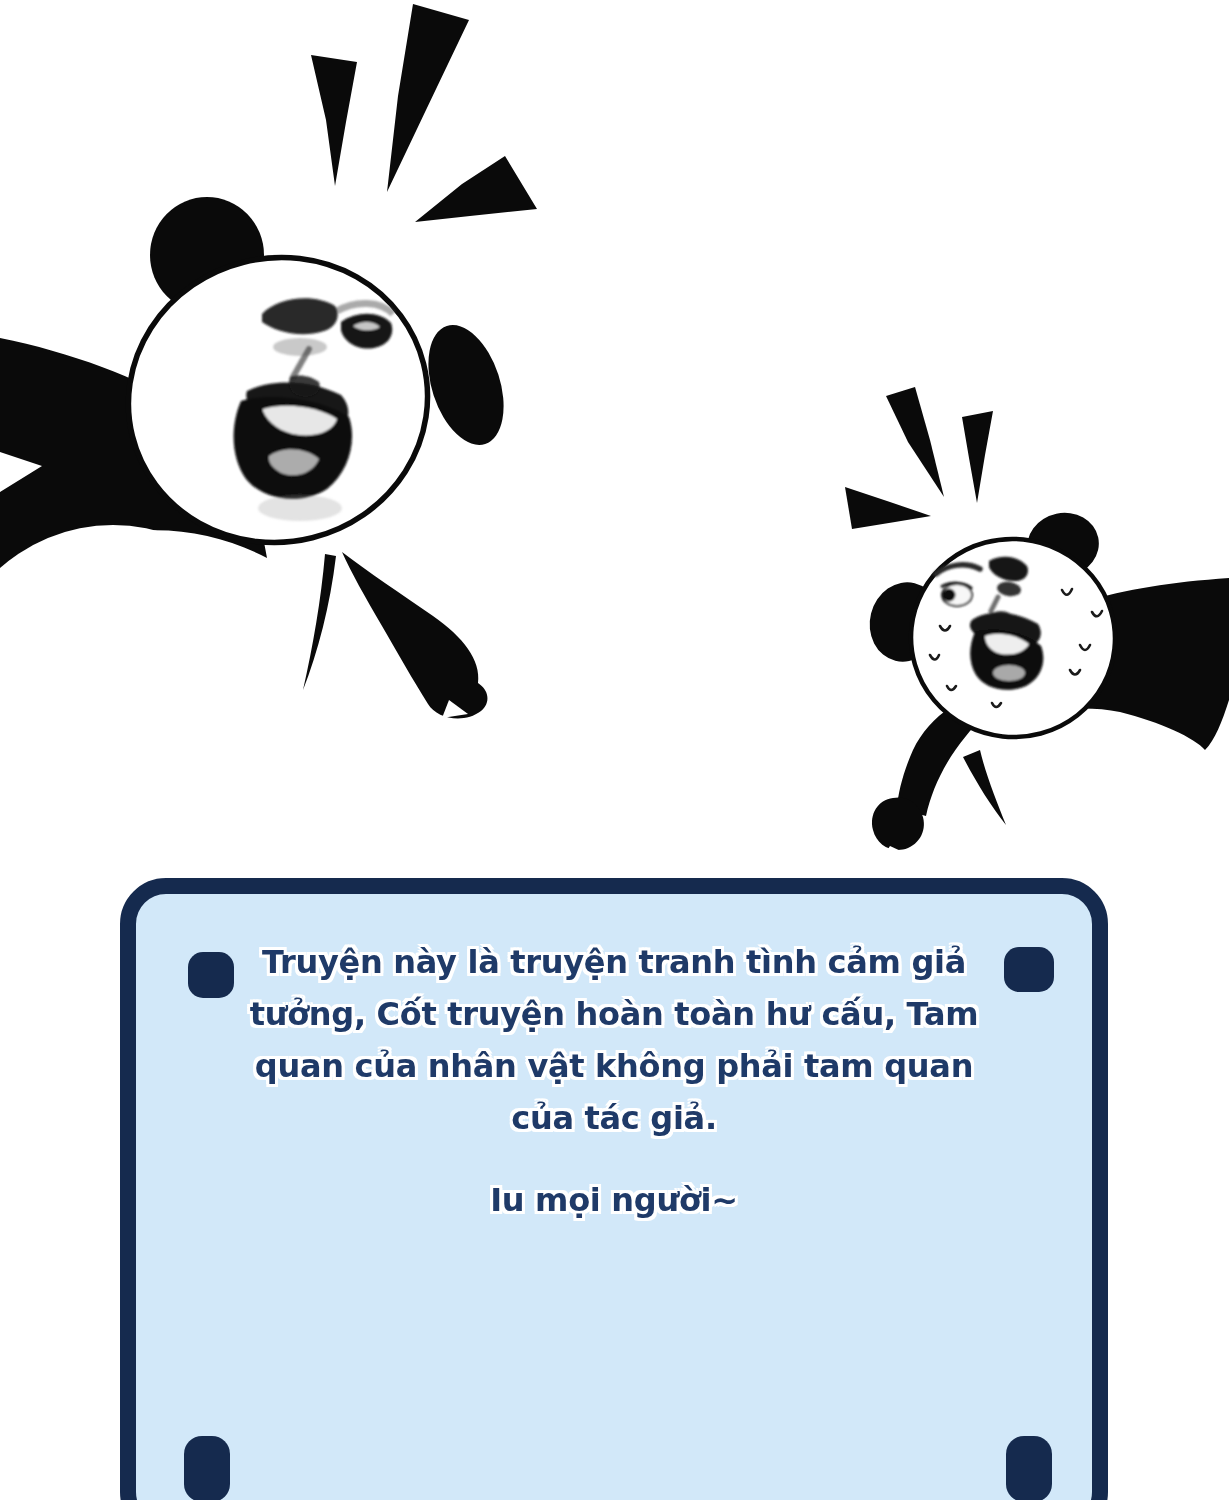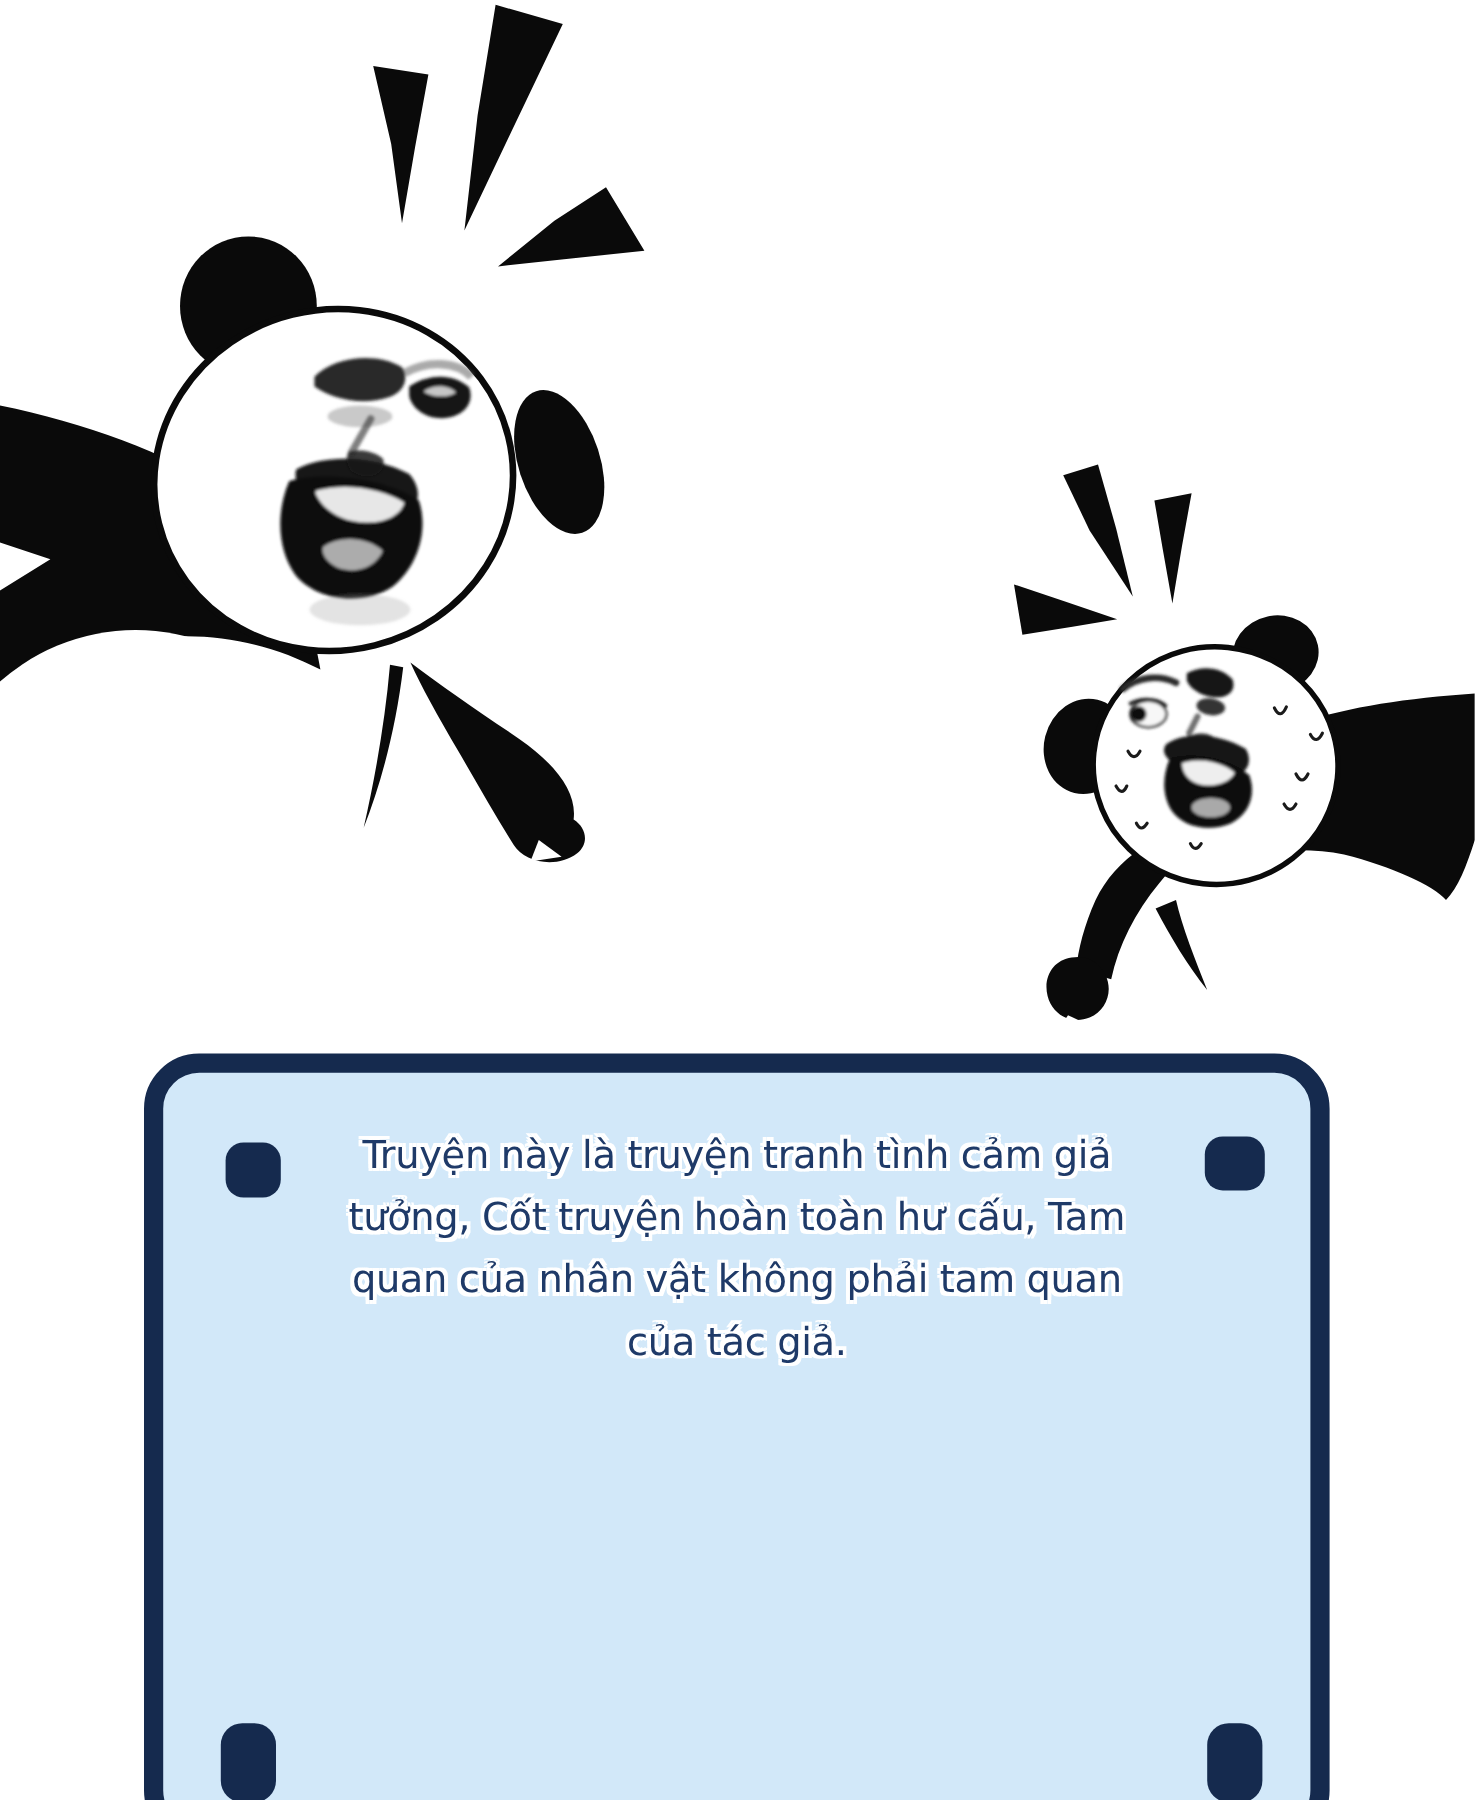--- a/index.html
+++ b/index.html
@@ -30,21 +30,21 @@
   .screw.bl{left:48px;top:542px;width:46px;height:66px;border-radius:18px;}
   .screw.br{left:870px;top:542px;width:46px;height:66px;border-radius:18px;}
   .notice-text{
     position:absolute;left:0;right:0;top:0;
     padding:42px 16px 0 16px;
     text-align:center;
   }
   .comic{
     margin:0;
     white-space:pre-line;
-    font-weight:400;
+    font-weight:700;
     font-size:32px;
     line-height:52px;
     letter-spacing:-0.3px;
     color:var(--text-color,#1f3a68);
     text-shadow:
       -3px -3px 0 #fff, 3px -3px 0 #fff, -3px 3px 0 #fff, 3px 3px 0 #fff,
       0 -3px 0 #fff, 0 3px 0 #fff, -3px 0 0 #fff, 3px 0 0 #fff;
   }
   .comic.p2{margin-top:56px;}
   .comic.p3{margin-top:30px;}
@@ -155,14 +155,15 @@
   <span class="screw tl"></span>
   <span class="screw tr"></span>
   <span class="screw bl"></span>
   <span class="screw br"></span>
 
   <div class="notice-text">
     <p class="comic p1">Truyện này là truyện tranh tình cảm giả
 tưởng,  Cốt truyện hoàn toàn hư cấu, Tam
 quan của nhân vật không phải tam quan
 của tác giả.</p>
+    <p class="comic p3">Iu mọi người~</p>
   </div>
 </div>
 
 </body></html>

